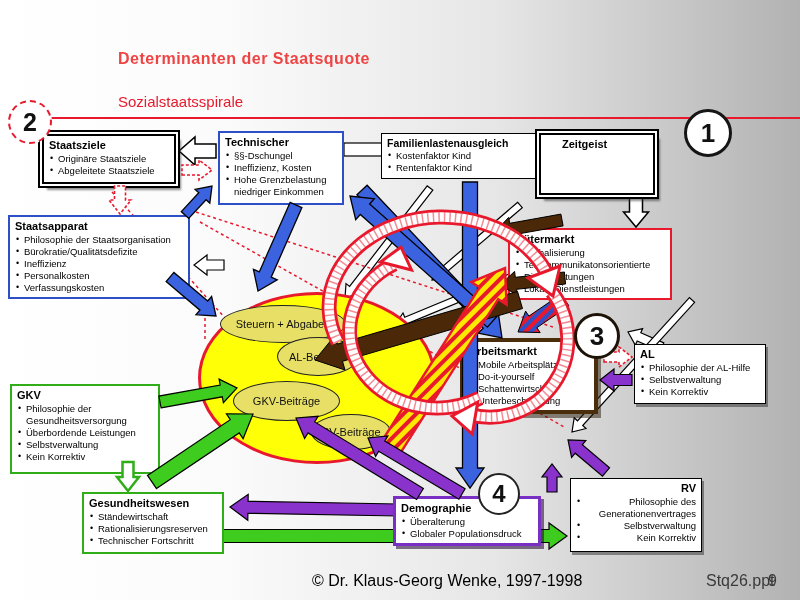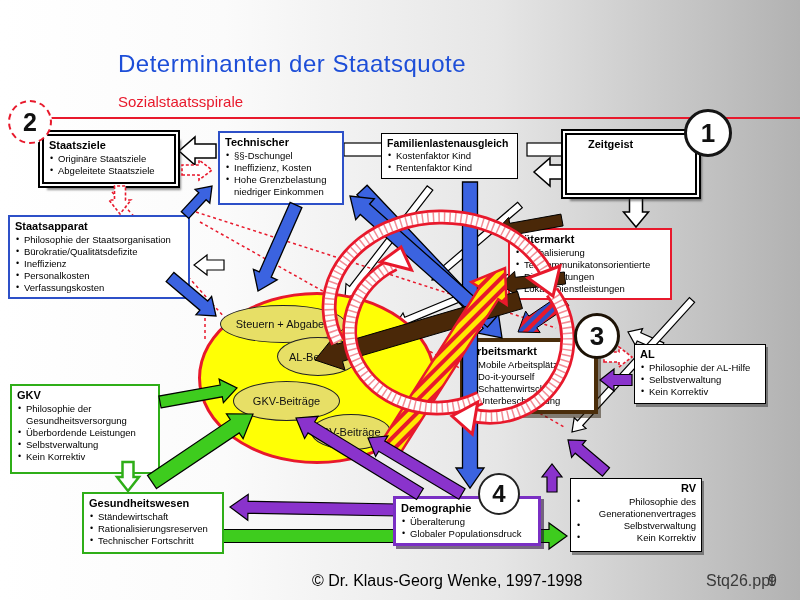--- a/index.html
+++ b/index.html
@@ -2,21 +2,21 @@
 <html style="--accent-red: #e8192c; --box-blue: #2d50c8; --box-green: #2fae18; --box-purple: #7a2fc4; --box-brown: #4a2d0a; --arrow-blue: #3b63e0; --arrow-green: #3ecc1e; --arrow-purple: #8a33cc; --arrow-brown: #4a2808; --ellipse-yellow: #ffff05; --ellipse-inner: #e7df66;"><head>
 <meta charset="utf-8">
 <style>
   html,body{margin:0;padding:0;}
   body{
     width:800px;height:600px;position:relative;overflow:hidden;
     font-family:"Liberation Sans","DejaVu Sans",sans-serif;
     background:linear-gradient(90deg,#ffffff 0%,#fbfbfb 28%,#e6e6e6 62%,#b2b2b2 100%);
   }
   .abs{position:absolute;}
-  #title{left:118px;top:50px;font-size:24px;color:#1d4ed8;letter-spacing:.5px;z-index:8;}
+  #title{left:118px;top:50px;font-size:16px;color:#ef4444;letter-spacing:.5px;z-index:8;font-weight:bold;}
   #subtitle{left:118px;top:93px;font-size:15px;color:var(--accent-red,#e8192c);z-index:8;}
   #divider{left:28px;top:117px;width:772px;height:2px;background:var(--accent-red,#e8192c);z-index:6;}
 
   .marker{position:absolute;border-radius:50%;background:#fff;display:flex;align-items:center;justify-content:center;
           font-weight:bold;color:#111;z-index:60;box-sizing:border-box;}
   #m2{left:8px;top:100px;width:44px;height:44px;border:2px dashed var(--accent-red,#e8192c);font-size:25px;}
   #m1{left:684px;top:109px;width:48px;height:48px;border:3px solid #151515;font-size:26px;}
   #m3{left:574px;top:313px;width:46px;height:46px;border:3px solid #1c1205;font-size:26px;}
   #m4{left:478px;top:473px;width:42px;height:42px;border:2px solid #222;font-size:24px;}
 
@@ -29,23 +29,23 @@
   .b-thin{border:1px solid #000;}
   .b-thin-sh{border:1px solid #000;box-shadow:2px 3px 0 rgba(60,60,60,.55);}
   .b-blue{border:2px solid var(--box-blue,#2d50c8);}
   .b-red{border:2px solid var(--accent-red,#e8192c);}
   .b-green{border:2px solid var(--box-green,#2fae18);}
   .b-purple{border:3px solid var(--box-purple,#7a2fc4);box-shadow:3px 3px 0 rgba(30,0,50,.55);}
   .b-brown{border:4px solid var(--box-brown,#4a2d0a);box-shadow:3px 4px 0 rgba(40,25,5,.5);}
 
   #bx-staatsziele{left:42px;top:134px;width:134px;height:50px;}
   #bx-steuersystem{left:218px;top:131px;width:126px;height:74px;}
-  #bx-fla{left:381px;top:133px;width:137px;height:46px;}
+  #bx-fla{left:381px;top:133px;width:164px;height:46px;}
   #bx-fla h4{font-size:10.5px;}
-  #bx-zeitgeist{left:565px;top:133px;width:132px;height:62px;padding-left:21px;}
+  #bx-zeitgeist{left:539px;top:133px;width:116px;height:62px;padding-left:21px;}
   #bx-staatsapparat{left:8px;top:215px;width:182px;height:84px;}
   #bx-guetermarkt{left:508px;top:228px;width:164px;height:72px;}
   #bx-arbeitsmarkt{left:460px;top:338px;width:138px;height:76px;}
   #bx-al{left:634px;top:344px;width:132px;height:60px;}
   #bx-gkv{left:10px;top:384px;width:150px;height:90px;}
   #bx-gesundheitswesen{left:82px;top:492px;width:142px;height:62px;}
   #bx-demographie{left:393px;top:496px;width:148px;height:50px;}
   #bx-rv{left:570px;top:478px;width:132px;height:74px;text-align:right;}
 
   .ell{position:absolute;border-radius:50%;box-sizing:border-box;display:flex;align-items:center;justify-content:center;text-align:center;}

